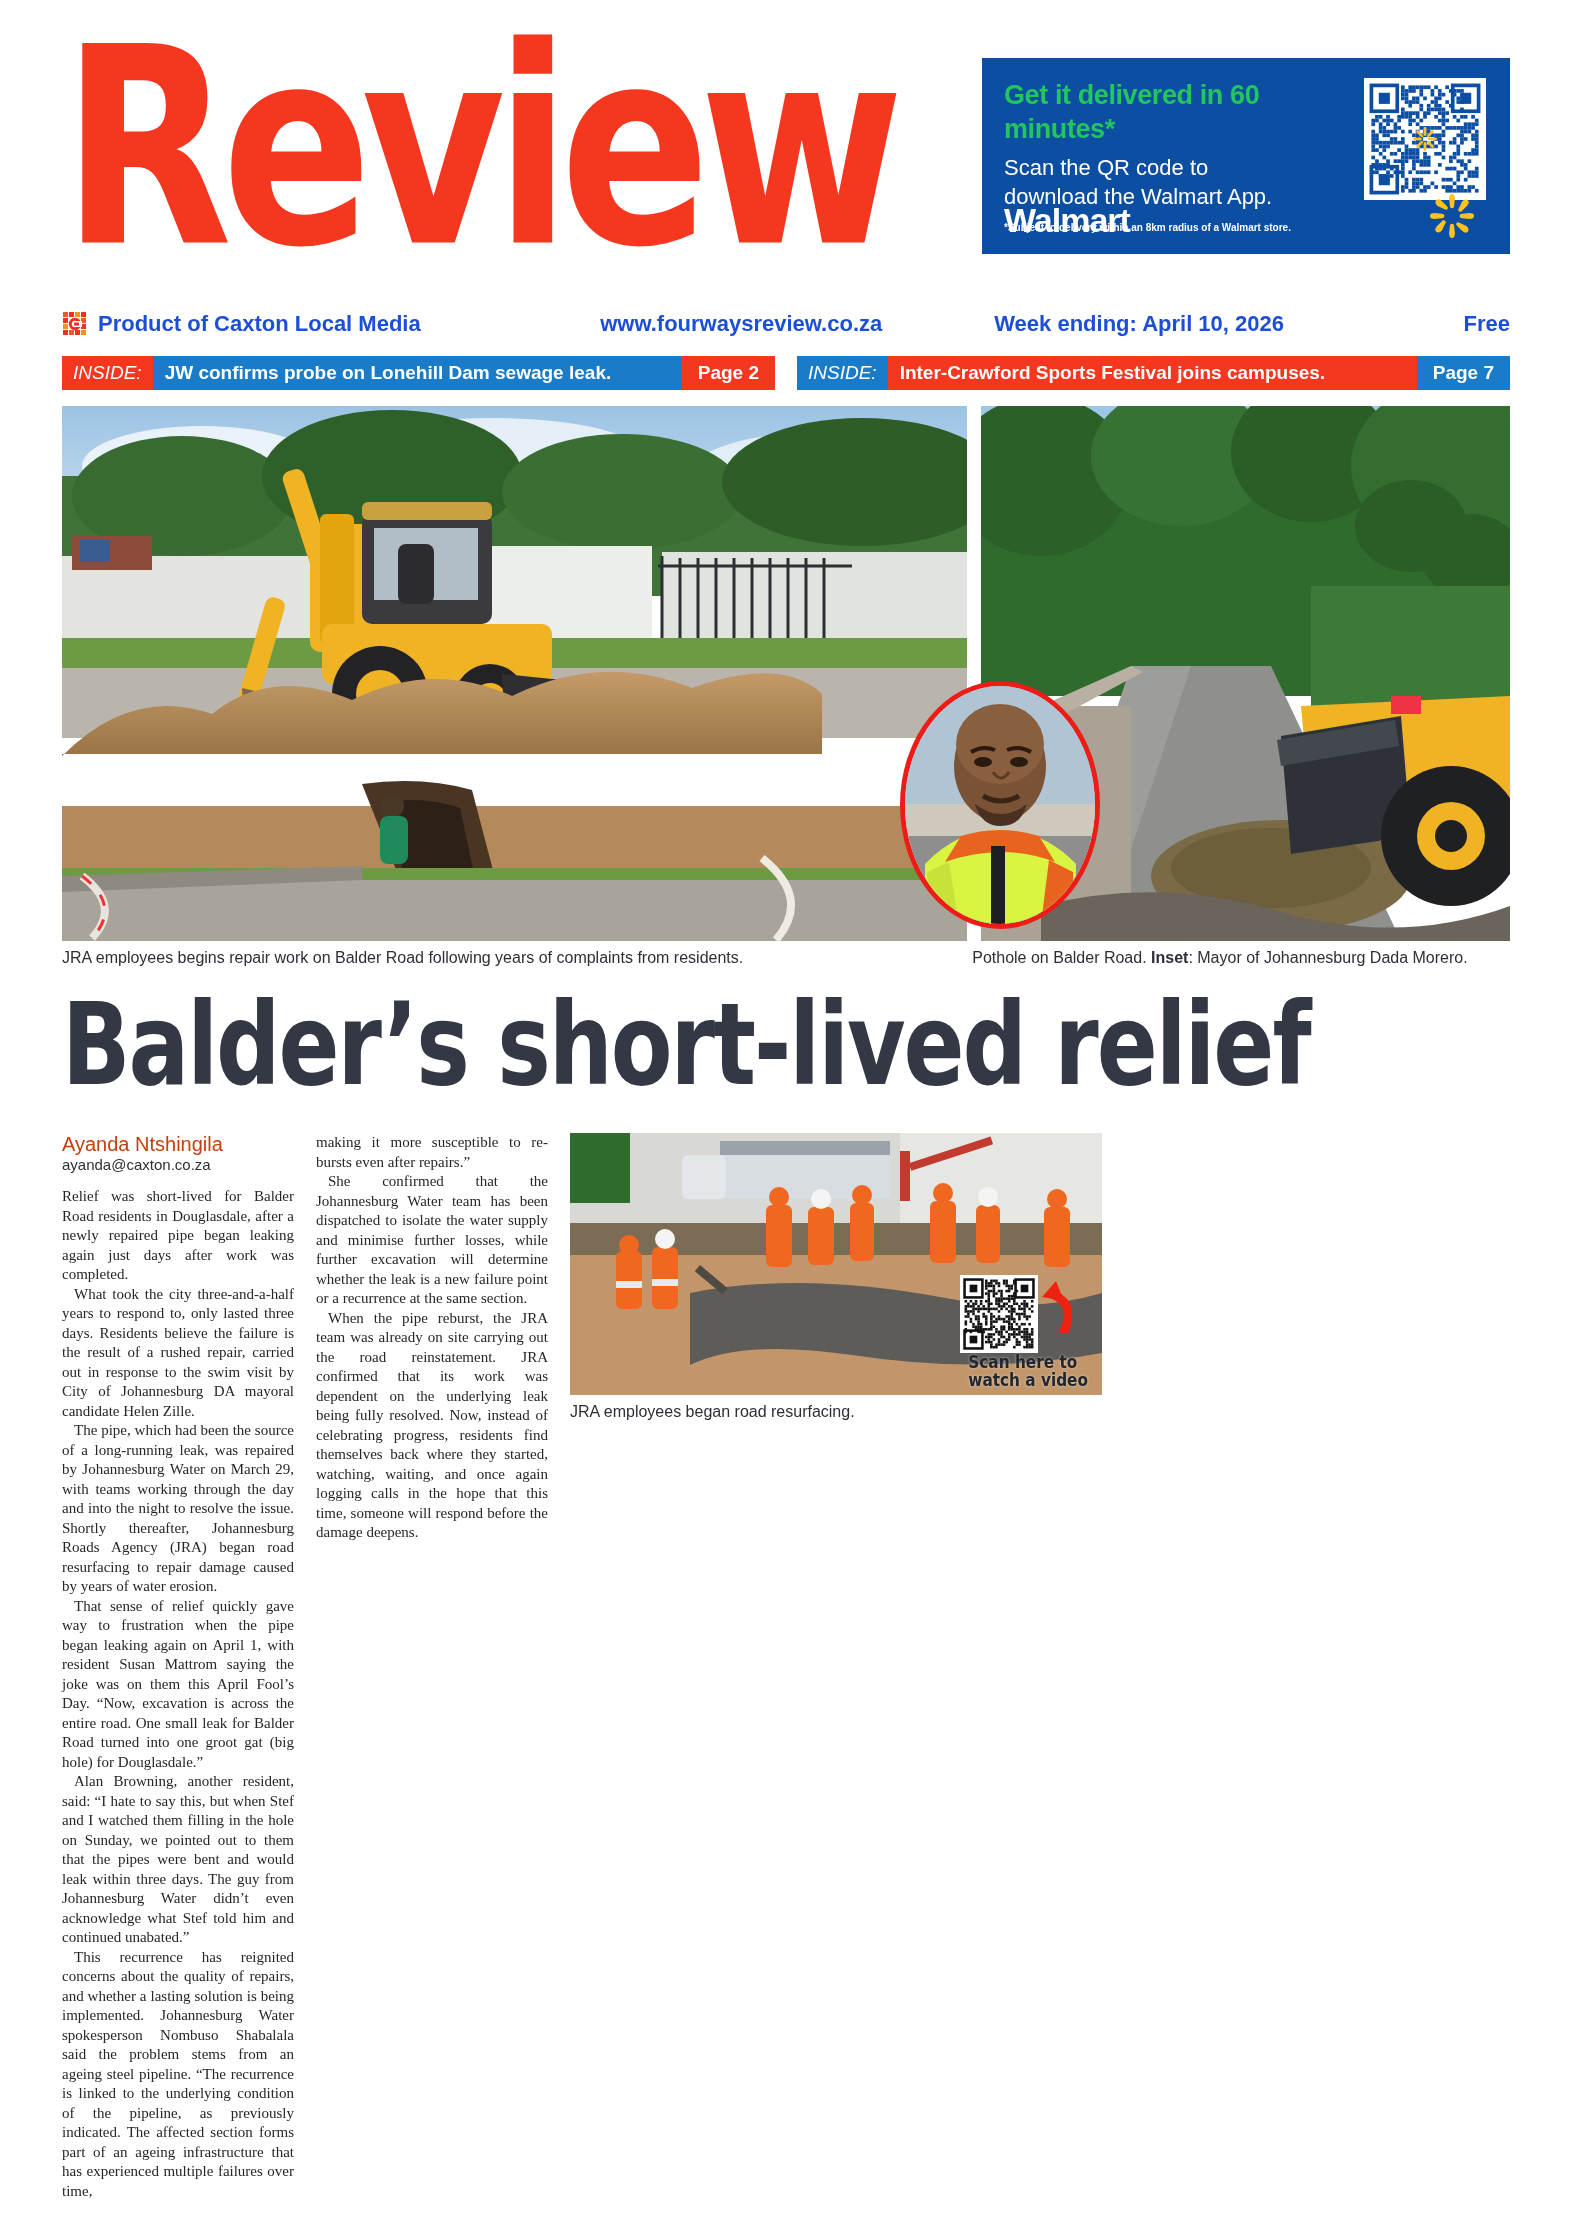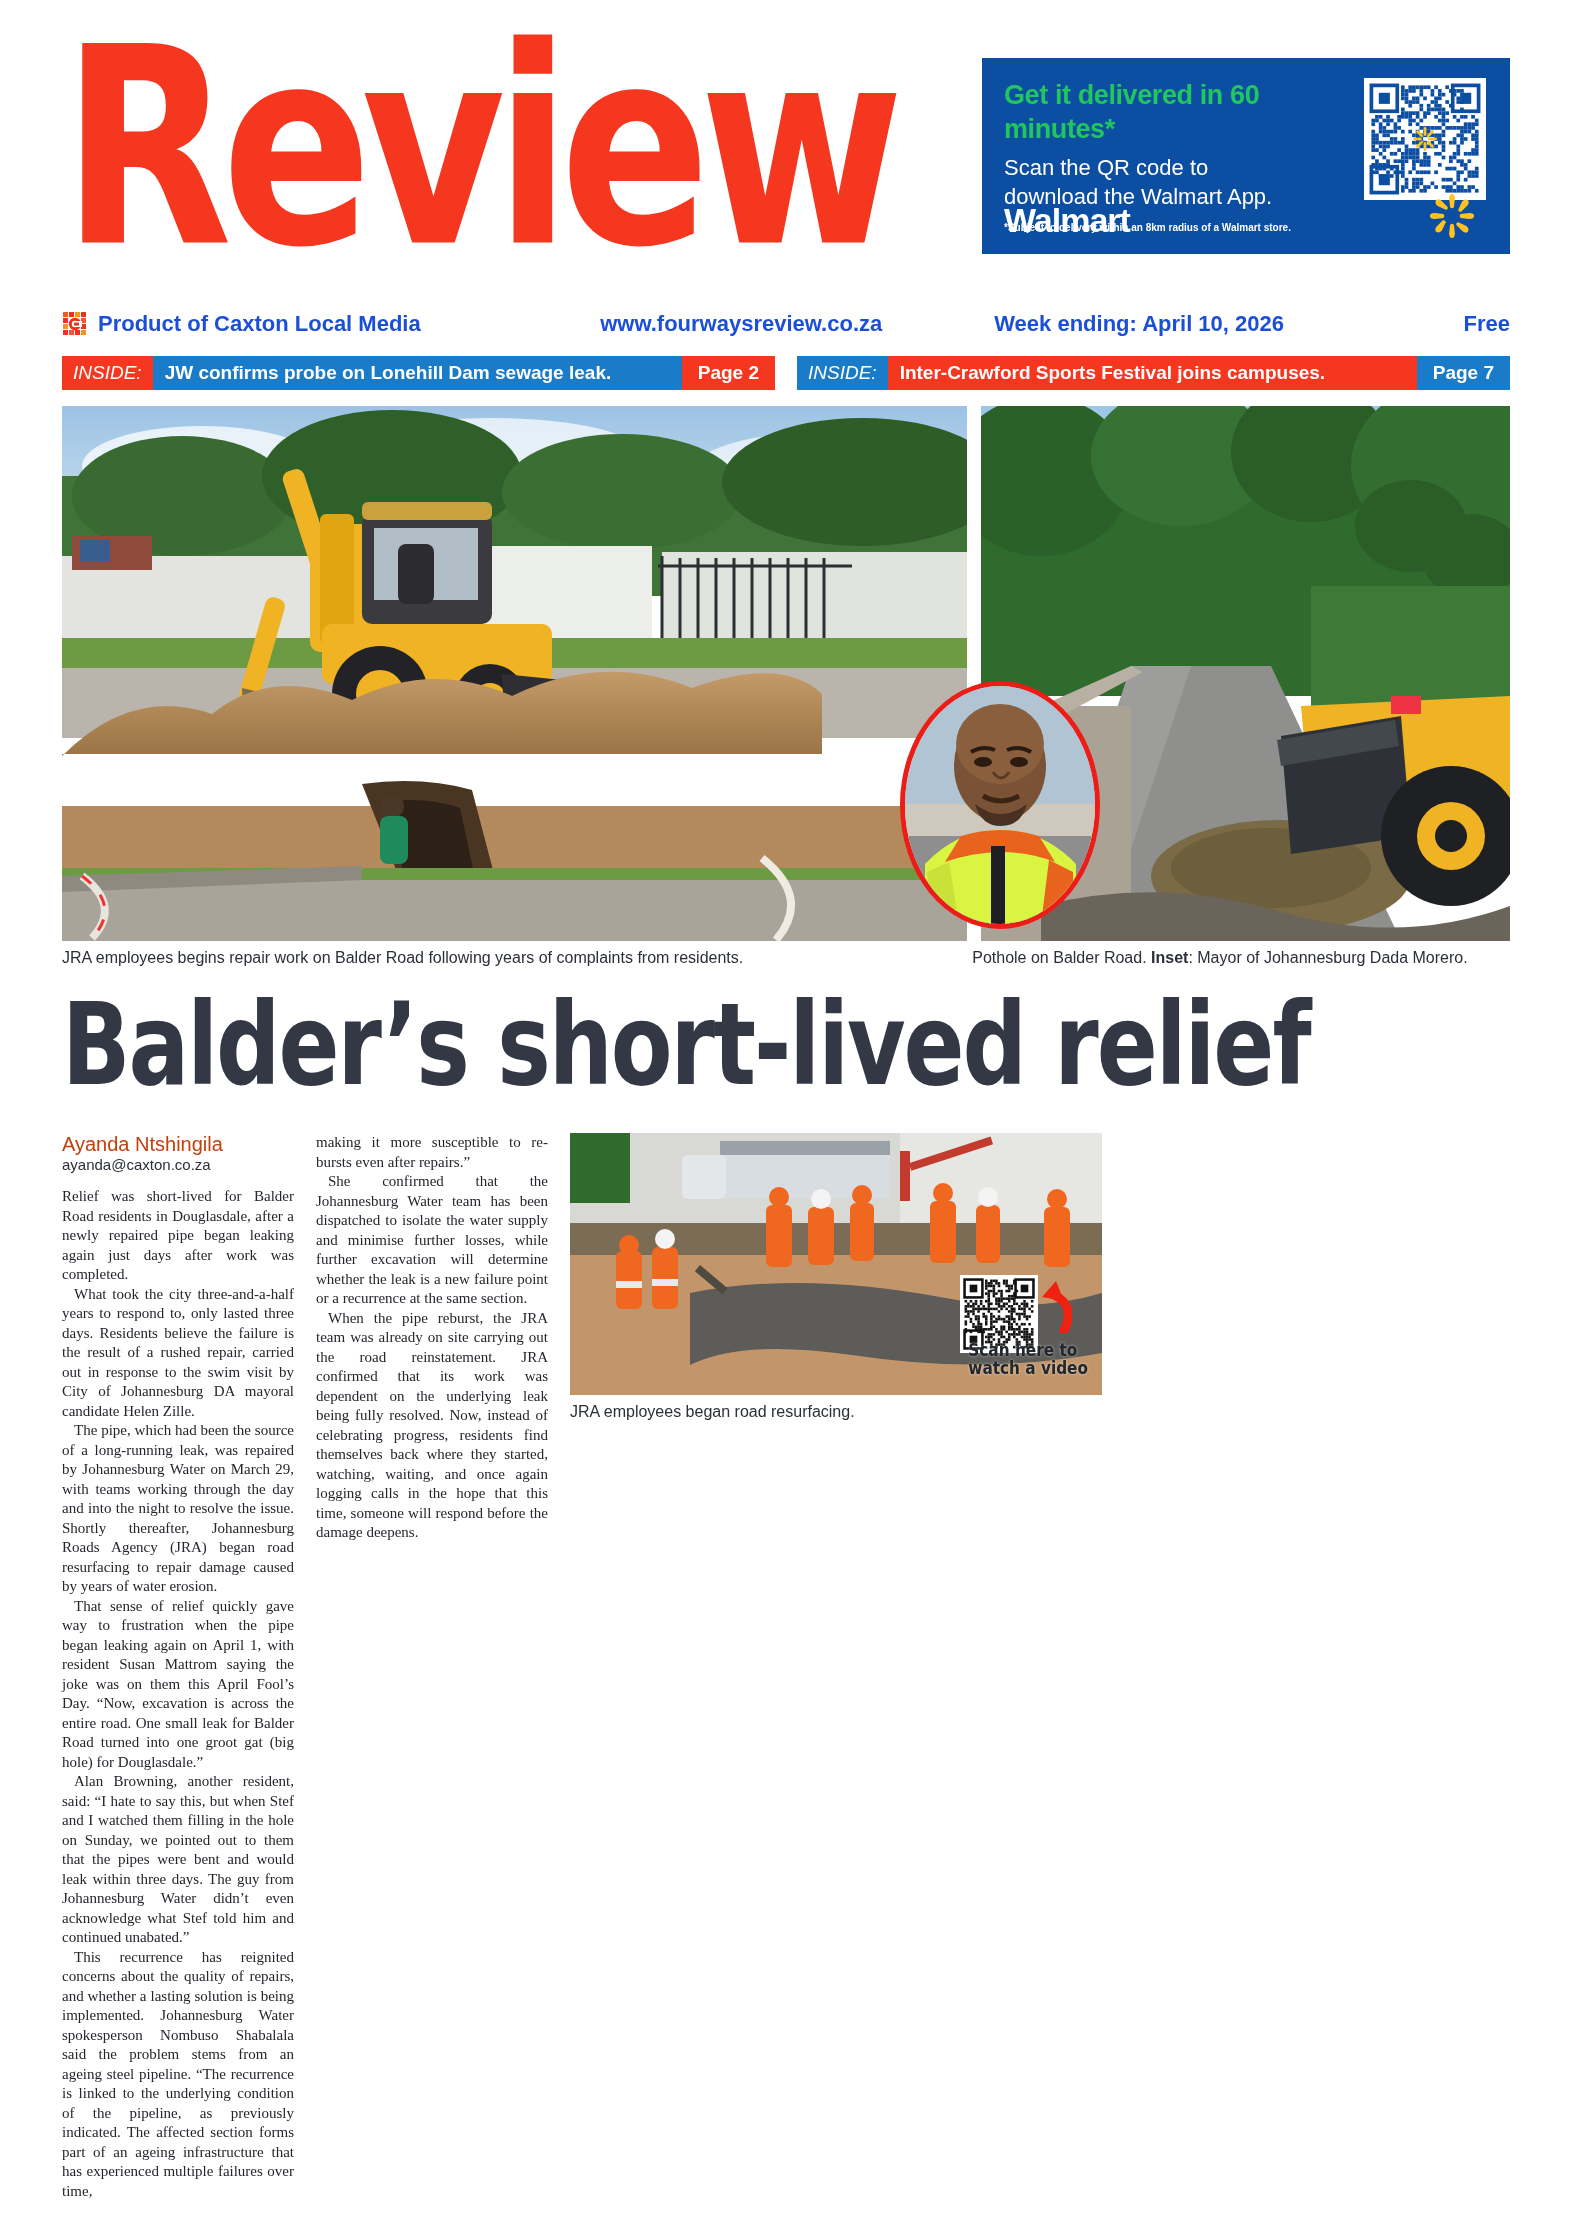--- a/index.html
+++ b/index.html
@@ -105,21 +105,21 @@
   .bodytext p { text-indent: 12px; }
   .bodytext p.first { text-indent: 0; }
 
   .rightcol { width: 532px; }
   .photo-sec { width: 532px; height: 262px; position: relative; overflow: hidden; }
   .sec-qr {
     position: absolute; right: 64px; bottom: 42px; width: 78px; height: 78px;
     background: #fff; border: 2px solid #fff;
   }
   .sec-scan {
-    position: absolute; right: 14px; bottom: 18px; color: #22262e;
+    position: absolute; right: 14px; bottom: 6px; color: #22262e;
     font-weight: 700; font-size: 17px; line-height: 1.06; text-align: left;
     font-family: "Liberation Sans Narrow","DejaVu Sans Condensed","Liberation Sans", sans-serif;
     text-shadow: 0 0 3px rgba(255,255,255,.55);
   }
   .sec-arrow { position: absolute; right: 30px; bottom: 62px; width: 46px; height: 54px; }
   .cap-sec { font-size: 16px; margin-top: 8px; }
 </style>
 </head>
 <body>
 

